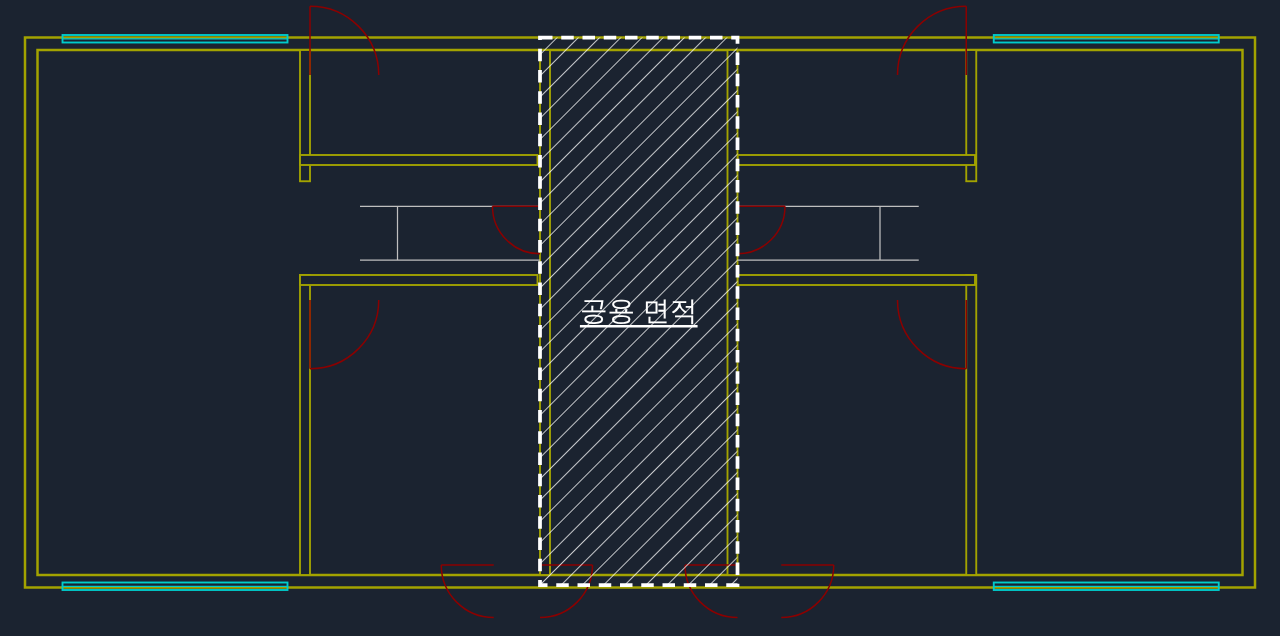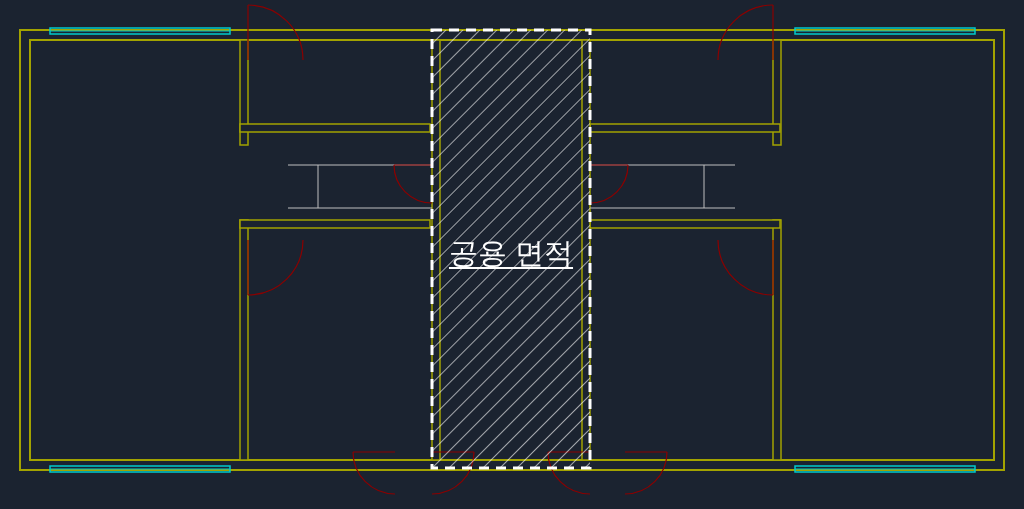--- a/index.html
+++ b/index.html
@@ -13,21 +13,21 @@
   }
   .canvas {
     position: relative;
     width: 1024px;
     height: 509px;
   }
   svg { display: block; }
   .label-common {
     position: absolute;
     color: #ffffff;
-    font-size: 29px;
+    font-size: 22px;
     text-align: center;
     text-decoration: underline;
     text-underline-offset: 4px;
     pointer-events: none;
     white-space: pre;
   }
 </style>
 </head>
 <body>
 

